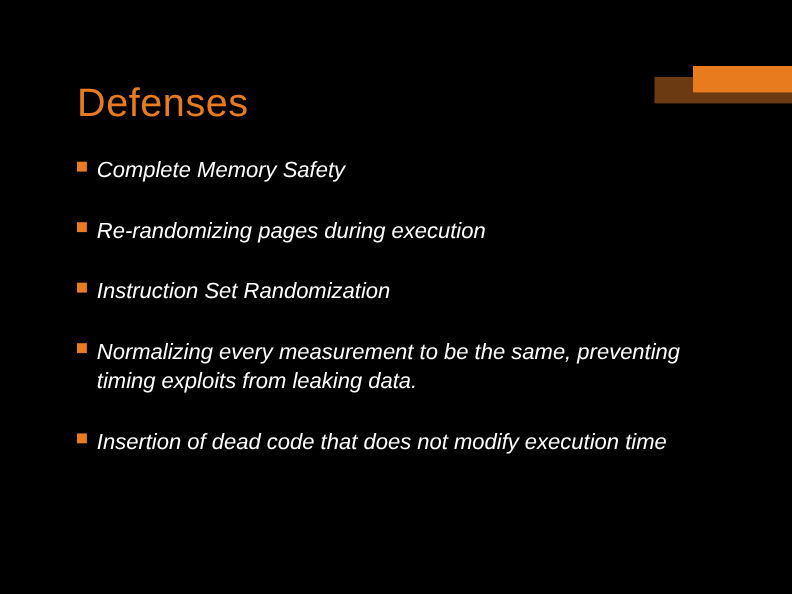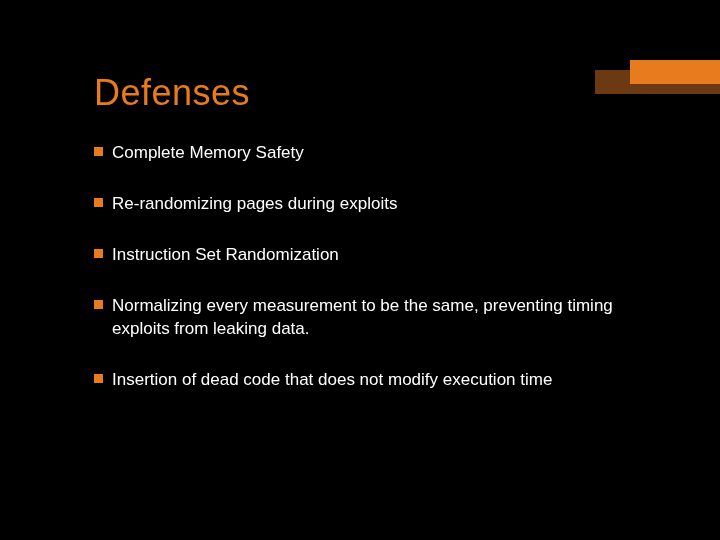--- a/index.html
+++ b/index.html
@@ -22,40 +22,41 @@
     top: 70px;
     right: 0;
     width: 125px;
     height: 24px;
     background: #6B3A12;
     z-index: -1;
   }
   .slide {
     position: absolute;
     top: 0; left: 0; right: 0; bottom: 0;
-    padding: 72px 70px 40px 94px;
+    padding: 72px 70px 40px 70px;
   }
   .title {
     color: #E87B1E;
     font-size: 36px;
     font-weight: 400;
     margin-bottom: 28px;
     letter-spacing: 0.5px;
   }
   .bullets {
     list-style: none;
     color: #ffffff;
   }
   .bullets li {
     position: relative;
     padding-left: 18px;
-    font-size: 17px;
+    font-size: 20px;
     line-height: 1.35;
     margin-bottom: 28px;
     font-weight: 400;
+    font-style: italic;
   }
   .bullets li::before {
     content: "";
     position: absolute;
     left: 0;
     top: 5px;
     width: 9px;
     height: 9px;
     background: #E87B1E;
   }
@@ -63,18 +64,18 @@
 </head>
 <body>
 
 <div class="accent-bar-shadow"></div>
 <div class="accent-bar"></div>
 
 <div class="slide">
   <h1 class="title">Defenses</h1>
   <ul class="bullets">
     <li>Complete Memory Safety</li>
-    <li>Re-randomizing pages during exploits</li>
+    <li>Re-randomizing pages during execution</li>
     <li>Instruction Set Randomization</li>
     <li>Normalizing every measurement to be the same, preventing timing exploits from leaking data.</li>
     <li>Insertion of dead code that does not modify execution time</li>
   </ul>
 </div>
 
 </body></html>

